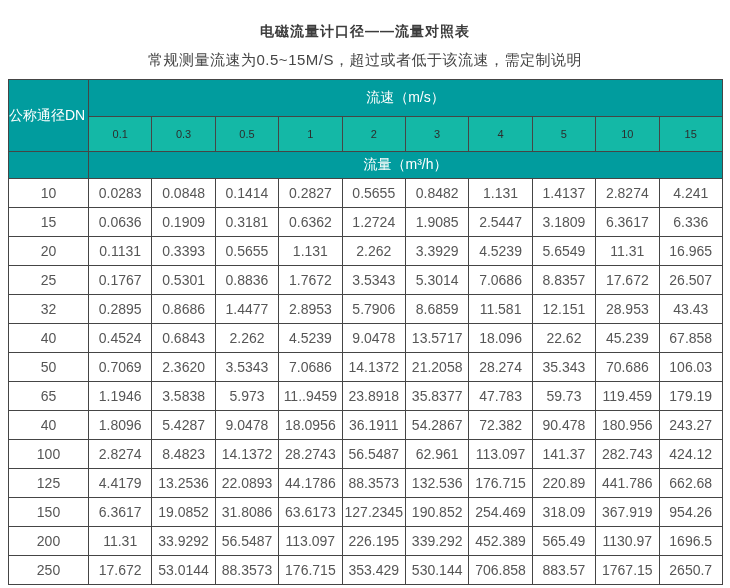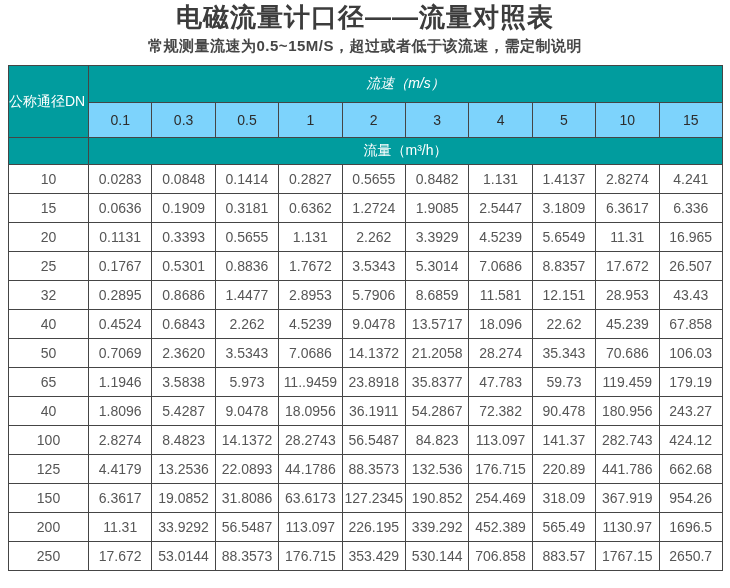--- a/index.html
+++ b/index.html
@@ -3,35 +3,34 @@
 <meta charset="utf-8">
 <style>
   html, body { margin: 0; padding: 0; background: #ffffff; }
   body {
     width: 730px; height: 588px; overflow: hidden;
     font-family: "Liberation Sans", "DejaVu Sans", sans-serif;
     -webkit-font-smoothing: antialiased;
   }
   .page-title {
     text-align: center;
-    font-size: 26px;
+    font-size: 14px;
     font-weight: bold;
     color: #3c3c3c;
     letter-spacing: 1px;
-    padding-top: 5px;
+    padding-top: 19px;
     line-height: 24px;
   }
   .page-subtitle {
     text-align: center;
     font-size: 15px;
     color: #464646;
     letter-spacing: 0.5px;
     margin-top: 8px;
     line-height: 18px;
-    font-weight: bold;
   }
   table.flow-table {
     border-collapse: collapse;
     table-layout: fixed;
     width: 714px;
     margin: 10px 8px 0 8px;
   }
   .flow-table td, .flow-table th {
     border: 1px solid #454545;
     text-align: center;
@@ -44,26 +43,26 @@
     background: #019c9e;
     color: #ffffff;
     font-size: 14px;
     font-weight: normal;
   }
   .corner-cell {
     white-space: pre-line;
     line-height: 19px;
     height: 71px;
   }
-  .velocity-band { height: 36px; font-style: italic; }
+  .velocity-band { height: 36px; }
   .flow-band { height: 26px; }
   .velocity-cell {
-    background: #7dd3fc;
+    background: #14b8a6;
     color: #2d2d2d;
-    font-size: 14px;
+    font-size: 11px;
     font-weight: normal;
     height: 34px;
   }
   .data-row { height: 29px; }
   .dn-cell {
     color: #555555;
     font-size: 14px;
   }
   .flow-cell {
     color: #565656;
@@ -225,21 +224,21 @@
         <td class="flow-cell">180.956</td>
         <td class="flow-cell">243.27</td>
       </tr>
       <tr class="data-row">
         <td class="dn-cell">100</td>
         <td class="flow-cell">2.8274</td>
         <td class="flow-cell">8.4823</td>
         <td class="flow-cell">14.1372</td>
         <td class="flow-cell">28.2743</td>
         <td class="flow-cell">56.5487</td>
-        <td class="flow-cell">84.823</td>
+        <td class="flow-cell">62.961</td>
         <td class="flow-cell">113.097</td>
         <td class="flow-cell">141.37</td>
         <td class="flow-cell">282.743</td>
         <td class="flow-cell">424.12</td>
       </tr>
       <tr class="data-row">
         <td class="dn-cell">125</td>
         <td class="flow-cell">4.4179</td>
         <td class="flow-cell">13.2536</td>
         <td class="flow-cell">22.0893</td>

